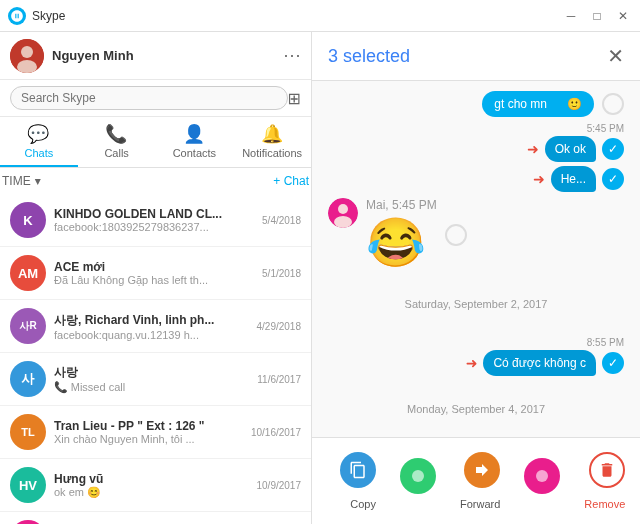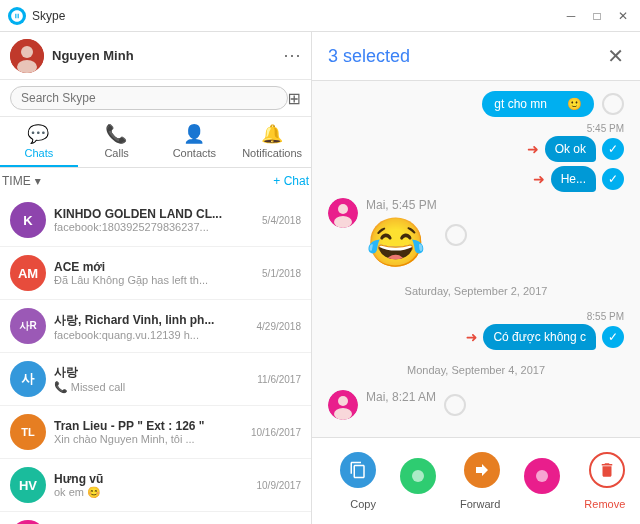--- a/index.html
+++ b/index.html
@@ -212,21 +212,21 @@
       background: #00aff0;
       border-color: #00aff0;
       color: white;
       font-size: 12px;
     }
 
     .date-divider {
       text-align: center;
       font-size: 11px;
       color: #999;
-      margin: 8px 0;
+      margin: 21px 0;
     }
 
     .meta-sender { font-size: 12px; color: #999; margin-bottom: 2px; }
 
     .sticker-msg { font-size: 48px; }
 
     
     .msg-selected-indicator {
       color: #e74c3c;
       font-size: 14px;

